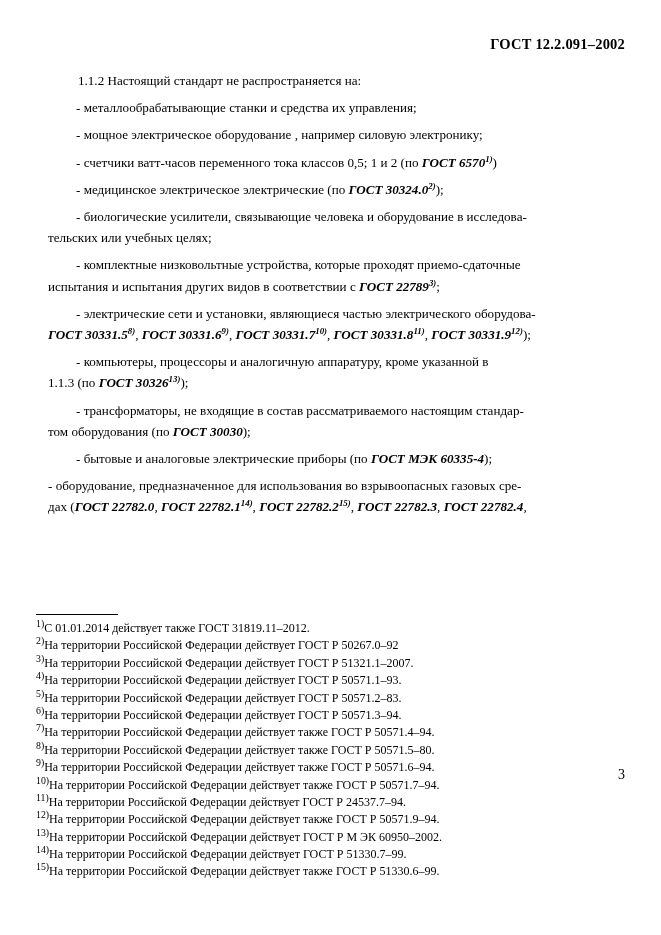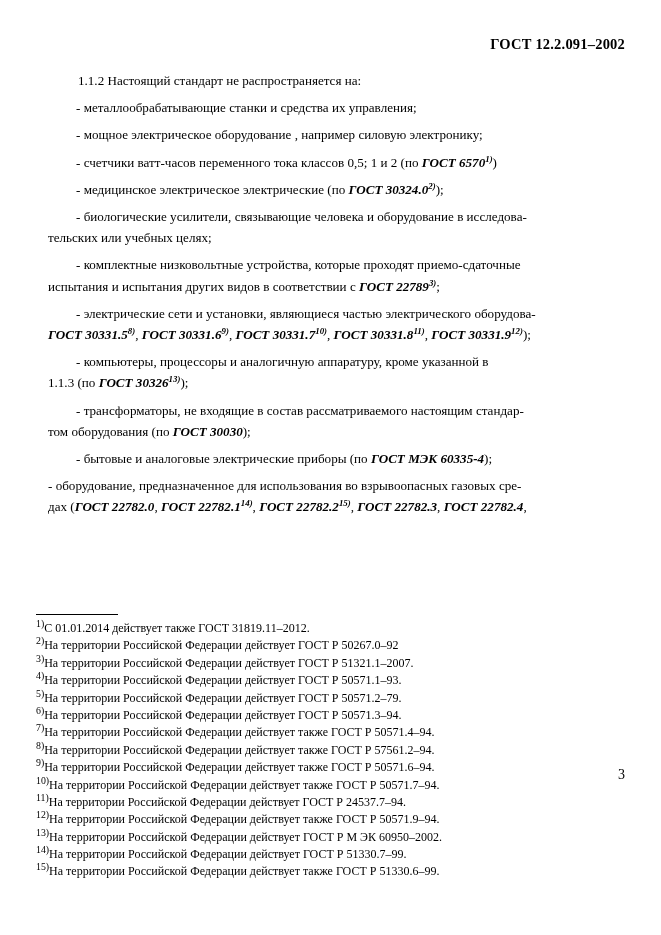--- a/index.html
+++ b/index.html
@@ -142,24 +142,24 @@
 
   </div>
 
   <div class="rule"></div>
 
   <div class="footnotes">
     <p class="fn"><span class="num">1)</span><span>С 01.01.2014 действует также  ГОСТ 31819.11–2012.</span></p>
     <p class="fn"><span class="num">2)</span><span>На территории Российской Федерации действует ГОСТ Р 50267.0–92</span></p>
     <p class="fn"><span class="num">3)</span><span>На территории Российской Федерации действует ГОСТ Р 51321.1–2007.</span></p>
     <p class="fn"><span class="num">4)</span><span>На территории Российской Федерации действует ГОСТ Р 50571.1–93.</span></p>
-    <p class="fn"><span class="num">5)</span><span>На территории Российской Федерации действует ГОСТ Р 50571.2–79.</span></p>
+    <p class="fn"><span class="num">5)</span><span>На территории Российской Федерации действует ГОСТ Р 50571.2–83.</span></p>
     <p class="fn"><span class="num">6)</span><span>На территории Российской Федерации действует ГОСТ Р 50571.3–94.</span></p>
     <p class="fn"><span class="num">7)</span><span>На территории Российской Федерации действует также ГОСТ Р 50571.4–94.</span></p>
-    <p class="fn"><span class="num">8)</span><span>На территории Российской Федерации действует также ГОСТ Р 57561.2–94.</span></p>
+    <p class="fn"><span class="num">8)</span><span>На территории Российской Федерации действует также ГОСТ Р 50571.5–80.</span></p>
     <p class="fn"><span class="num">9)</span><span>На территории Российской Федерации действует также ГОСТ Р 50571.6–94.</span></p>
     <p class="fn"><span class="num">10)</span><span>На территории Российской Федерации действует также ГОСТ Р 50571.7–94.</span></p>
     <p class="fn"><span class="num">11)</span><span>На территории Российской Федерации действует ГОСТ Р 24537.7–94.</span></p>
     <p class="fn"><span class="num">12)</span><span>На территории Российской Федерации действует также ГОСТ Р 50571.9–94.</span></p>
     <p class="fn"><span class="num">13)</span><span>На территории Российской Федерации действует ГОСТ Р М ЭК 60950–2002.</span></p>
     <p class="fn"><span class="num">14)</span><span>На территории Российской Федерации действует ГОСТ Р 51330.7–99.</span></p>
     <p class="fn"><span class="num">15)</span><span>На территории Российской Федерации действует также ГОСТ Р 51330.6–99.</span></p>
   </div>
 
   <div class="pageno">3</div>

